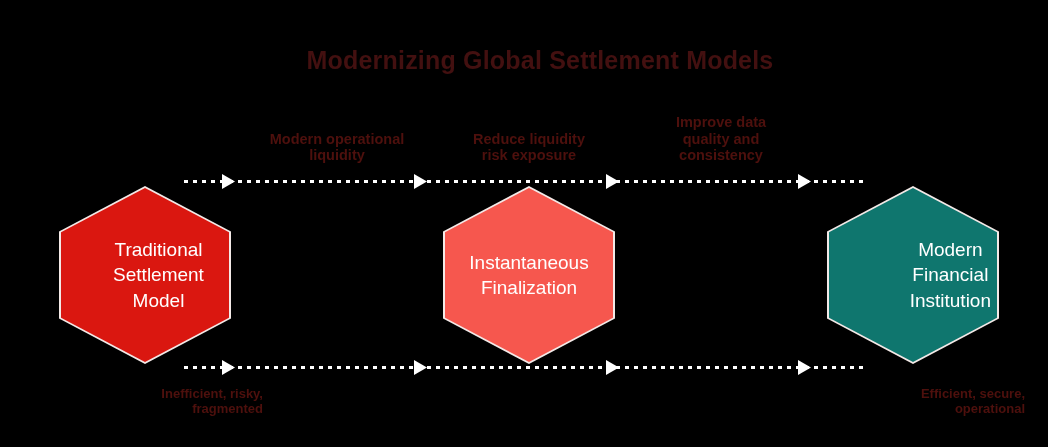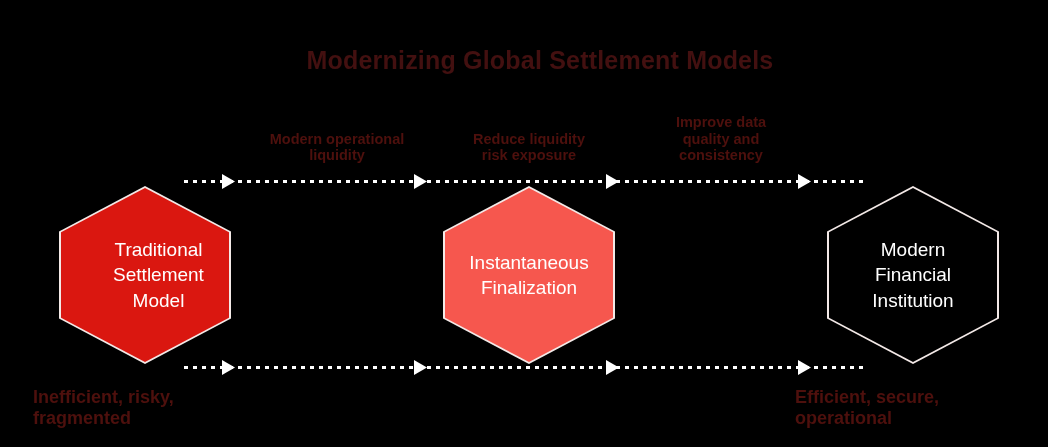--- a/index.html
+++ b/index.html
@@ -85,22 +85,22 @@
     font-weight: 500;
     line-height: 1.32;
     color: #ffffff;
     white-space: pre-line;
     padding: 0 6px;
   }
   .caption {
     position: absolute;
     top: 387px;
     width: 230px;
-    text-align: left;
-    font-size: 18px;
+    text-align: right;
+    font-size: 13px;
     font-weight: 600;
     line-height: 1.15;
     color: #4e100d;
     white-space: pre-line;
   }
   .caption-left { left: 33px; }
   .caption-right { left: 795px; }
 </style>
 </head>
 <body>
@@ -131,21 +131,21 @@
 Model</div>
     </div>
   </div>
   <div class="hex hex-3">
     <div class="hex-inner" style="background: rgb(246, 87, 78);">
       <div class="hex-label">Instantaneous
 Finalization</div>
     </div>
   </div>
   <div class="hex hex-5">
-    <div class="hex-inner" style="background: #000000;">
+    <div class="hex-inner" style="background: #0f766e; justify-content: flex-end;">
       <div class="hex-label">Modern
 Financial
 Institution</div>
     </div>
   </div>
 
   <div class="arrow-line bottom">
     <span class="arrowhead ah-1"></span>
     <span class="arrowhead ah-2"></span>
     <span class="arrowhead ah-3"></span>

